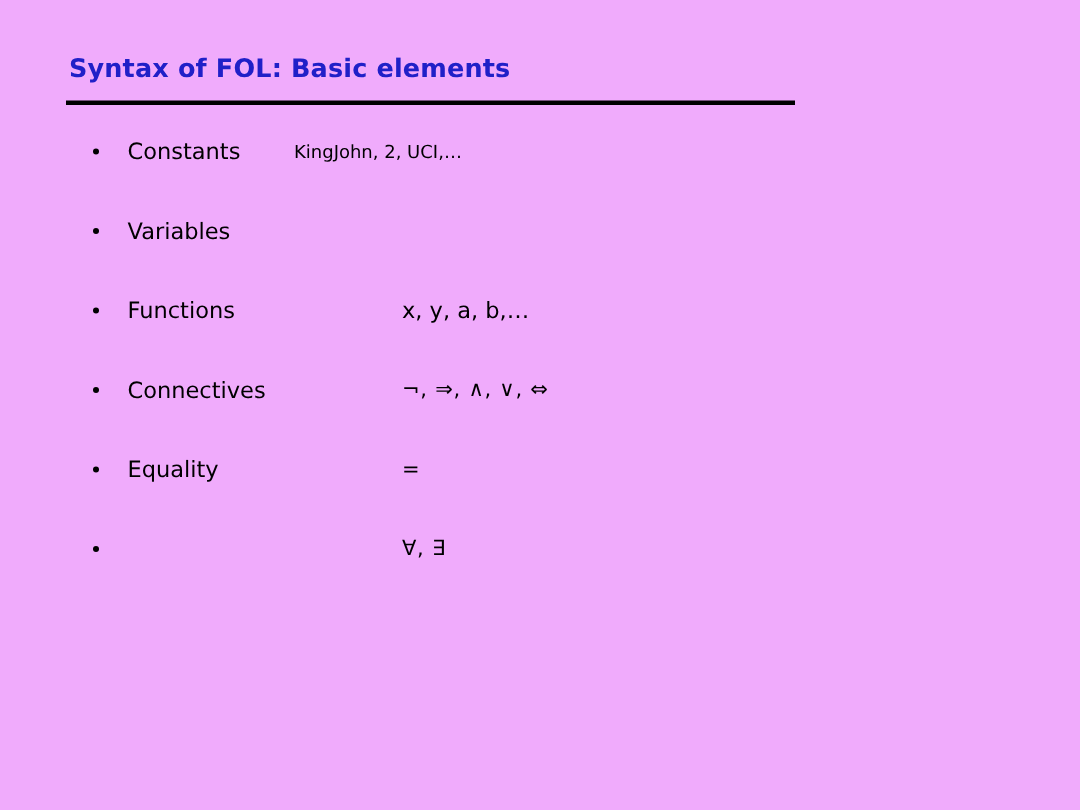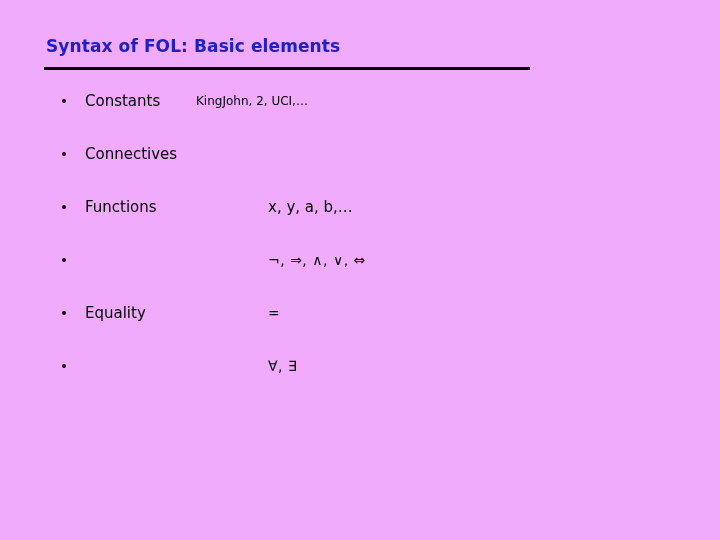--- a/index.html
+++ b/index.html
@@ -119,32 +119,33 @@
   <div class="bullet-list">
 
     <div class="bullet-row inline r-constants">
       <span class="bullet-marker"></span>
       <span class="bullet-label">Constants</span>
       <span class="bullet-value">KingJohn, 2, UCI,…</span>
     </div>
 
     <div class="bullet-row inline r-predicates">
       <span class="bullet-marker"></span>
-      <span class="bullet-label">Connectives</span>
+      <span class="bullet-label">Variables</span>
     </div>
 
 
     <div class="bullet-row columnar r-variables">
       <span class="bullet-marker"></span>
       <span class="bullet-label">Functions</span>
       <span class="bullet-value">x, y, a, b,…</span>
     </div>
 
     <div class="bullet-row columnar r-connectives">
       <span class="bullet-marker"></span>
+      <span class="bullet-label">Connectives</span>
       <span class="bullet-value symbols">¬, ⇒, ∧, ∨, ⇔</span>
     </div>
 
     <div class="bullet-row columnar r-equality">
       <span class="bullet-marker"></span>
       <span class="bullet-label">Equality</span>
       <span class="bullet-value symbols">=</span>
     </div>
 
     <div class="bullet-row columnar r-quantifiers">

